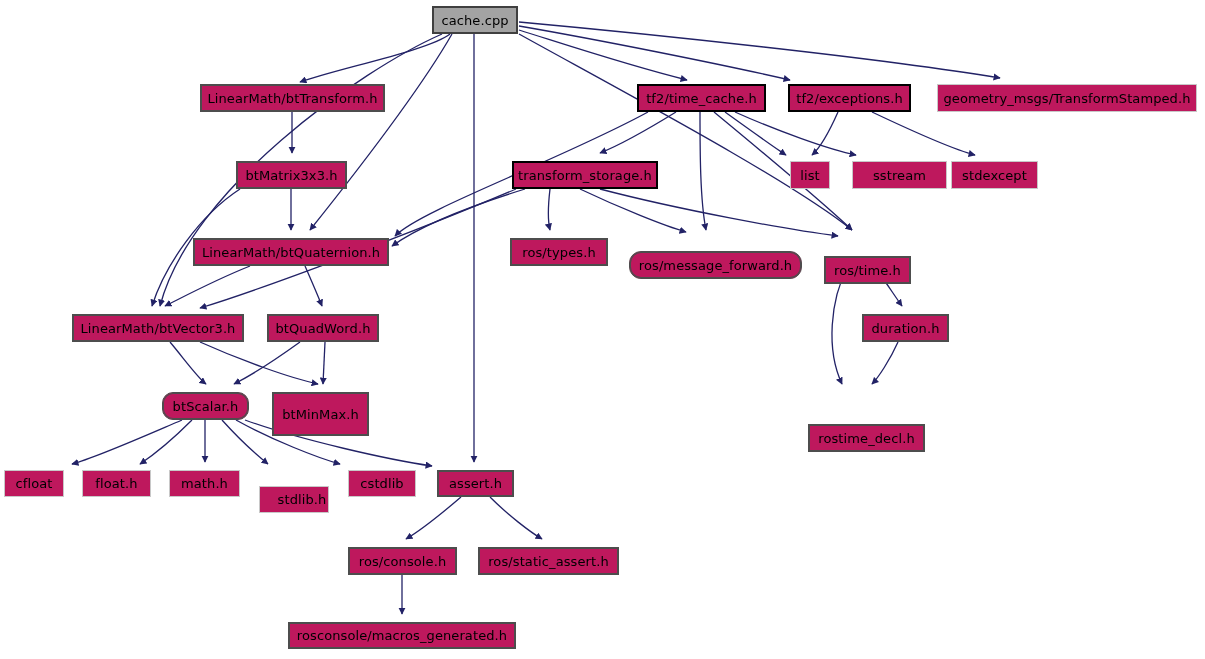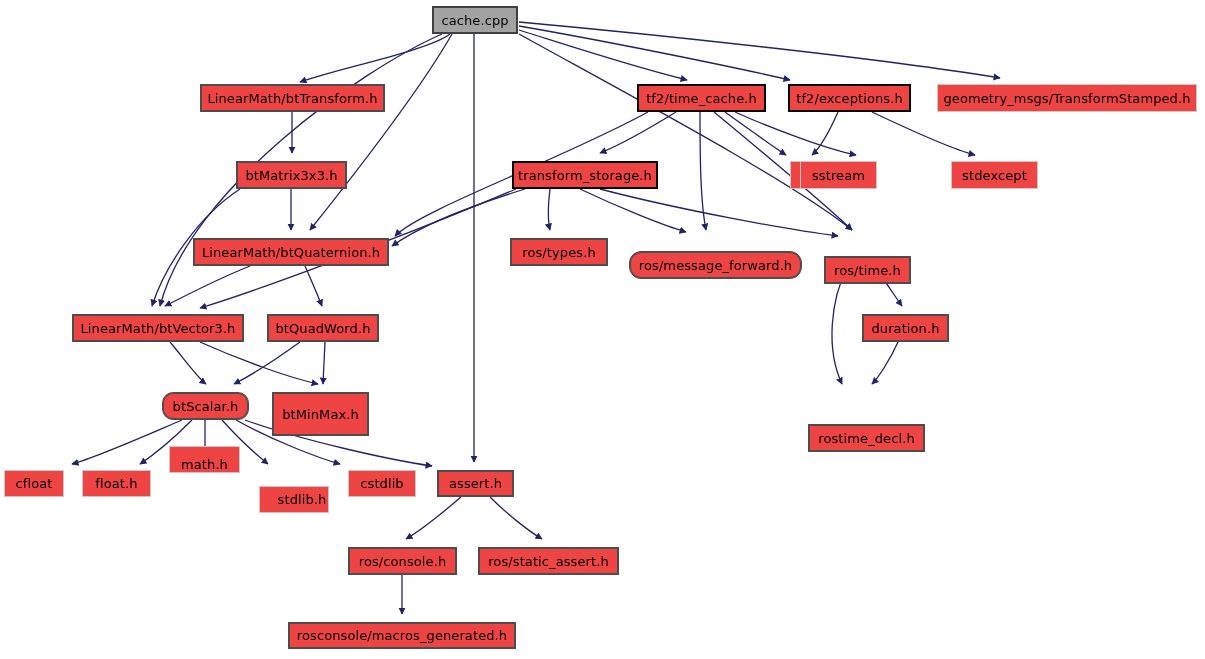--- a/index.html
+++ b/index.html
@@ -24,21 +24,21 @@
   }
   .node {
     position: absolute;
     box-sizing: border-box;
     display: flex;
     align-items: center;
     justify-content: center;
     white-space: nowrap;
     font-size: 13px;
     color: #000000;
-    background: #ef4444;
+    background: #be185d;
     letter-spacing: 0.1px;
     z-index: 2;
   }
   .node.kind-root {
     background: #a3a3a3;
     border: 1px solid #404040;
     box-shadow: 0 0 0 1px #404040 inset;
   }
   .node.kind-tf2 {
     border: 2px solid #000000;
@@ -127,21 +127,21 @@
       </div>
       <div class="node kind-local" style="left: 236px; top: 161px; width: 111px; height: 28px;">
         <span class="node-label">btMatrix3x3.h</span>
       </div>
       <div class="node kind-tf2" style="left: 512px; top: 161px; width: 146px; height: 28px; justify-content: center;">
         <span class="node-label">transform_storage.h</span>
       </div>
       <div class="node kind-system" style="left: 790px; top: 161px; width: 40px; height: 28px;">
         <span class="node-label">list</span>
       </div>
-      <div class="node kind-system" style="left: 800px; top: 161px; width: 77px; height: 28px; align-items: center;">
+      <div class="node kind-system" style="left: 852px; top: 161px; width: 95px; height: 28px; align-items: center;">
         <span class="node-label">sstream</span>
       </div>
       <div class="node kind-system" style="left: 951px; top: 161px; width: 87px; height: 28px;">
         <span class="node-label">stdexcept</span>
       </div>
       <div class="node kind-local" style="left: 193px; top: 238px; width: 196px; height: 28px;">
         <span class="node-label">LinearMath/btQuaternion.h</span>
       </div>
       <div class="node kind-local" style="left: 510px; top: 238px; width: 98px; height: 28px;">
         <span class="node-label">ros/types.h</span>
@@ -169,21 +169,21 @@
       </div>
       <div class="node kind-local" style="left: 808px; top: 392px; width: 117px; height: 28px; margin-top: 32px;">
         <span class="node-label">rostime_decl.h</span>
       </div>
       <div class="node kind-system" style="left: 4px; top: 470px; width: 60px; height: 27px;">
         <span class="node-label">cfloat</span>
       </div>
       <div class="node kind-system" style="left: 82px; top: 470px; width: 69px; height: 27px;">
         <span class="node-label">float.h</span>
       </div>
-      <div class="node kind-system" style="left: 169px; top: 446px; width: 71px; height: 27px; align-items: flex-end;">
+      <div class="node kind-system" style="left: 169px; top: 470px; width: 71px; height: 27px;">
         <span class="node-label">math.h</span>
       </div>
       <div class="node kind-system" style="left: 259px; top: 486px; width: 70px; height: 27px; padding-left: 16px;">
         <span class="node-label">stdlib.h</span>
       </div>
       <div class="node kind-system" style="left: 348px; top: 470px; width: 68px; height: 27px;">
         <span class="node-label">cstdlib</span>
       </div>
       <div class="node kind-local" style="left: 437px; top: 470px; width: 77px; height: 27px;">
         <span class="node-label">assert.h</span>

